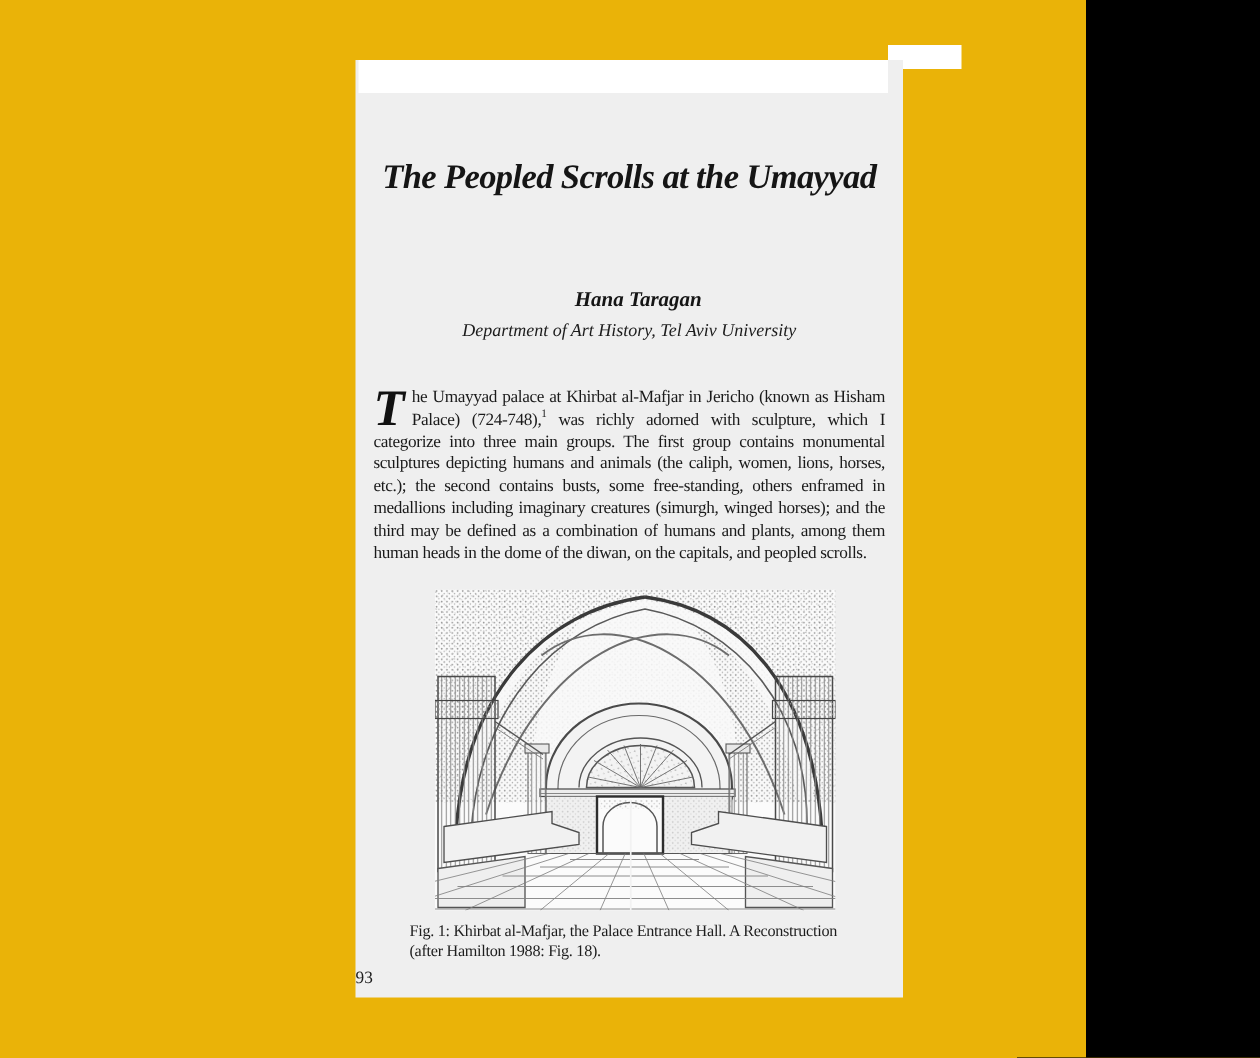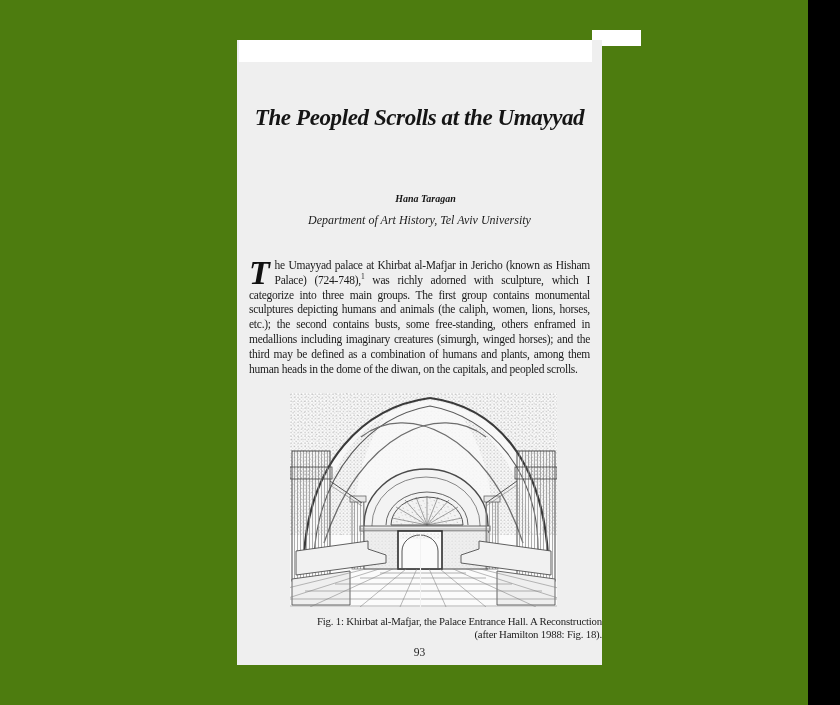--- a/index.html
+++ b/index.html
@@ -6,23 +6,23 @@
     margin: 0;
     padding: 0;
     width: 840px;
     height: 705px;
     background: #000000;
     overflow: hidden;
     font-family: "Liberation Serif", "DejaVu Serif", serif;
   }
   .stage {
     position: relative;
-    width: 808px;
+    width: 724px;
     height: 705px;
-    background: #4d7c0f;
+    background: #eab308;
   }
   .page {
     position: absolute;
     left: 237px;
     top: 40px;
     width: 365px;
     height: 625px;
     background: #efefef;
     color: #1b1b1b;
   }
@@ -56,21 +56,21 @@
     color: #151515;
   }
   .author {
     position: absolute;
     top: 153px;
     left: 0;
     right: 12px;
     text-align: center;
     font-style: italic;
     font-weight: bold;
-    font-size: 10px;
+    font-size: 14px;
     color: #151515;
     padding-left: 24px;
   }
   .affiliation {
     position: absolute;
     top: 173px;
     left: 0;
     right: 0;
     text-align: center;
     font-style: italic;
@@ -108,32 +108,33 @@
     left: 53px;
     width: 267px;
     height: 214px;
   }
   .figure-wrap svg { display: block; }
   .caption {
     position: absolute;
     top: 575px;
     left: 0;
     right: 0;
-    text-align: right;
+    text-align: left;
     font-size: 10.8px;
     line-height: 13px;
     letter-spacing: -0.2px;
     color: #1d1d1d;
+    padding-left: 36px;
   }
   .page-number {
     position: absolute;
     top: 606px;
     left: 0;
     right: 0;
-    text-align: center;
+    text-align: left;
     font-size: 11.5px;
     color: #1d1d1d;
   }
 </style>
 </head>
 <body>
 
 <div class="stage">
 
   <div class="strip-b"></div>

